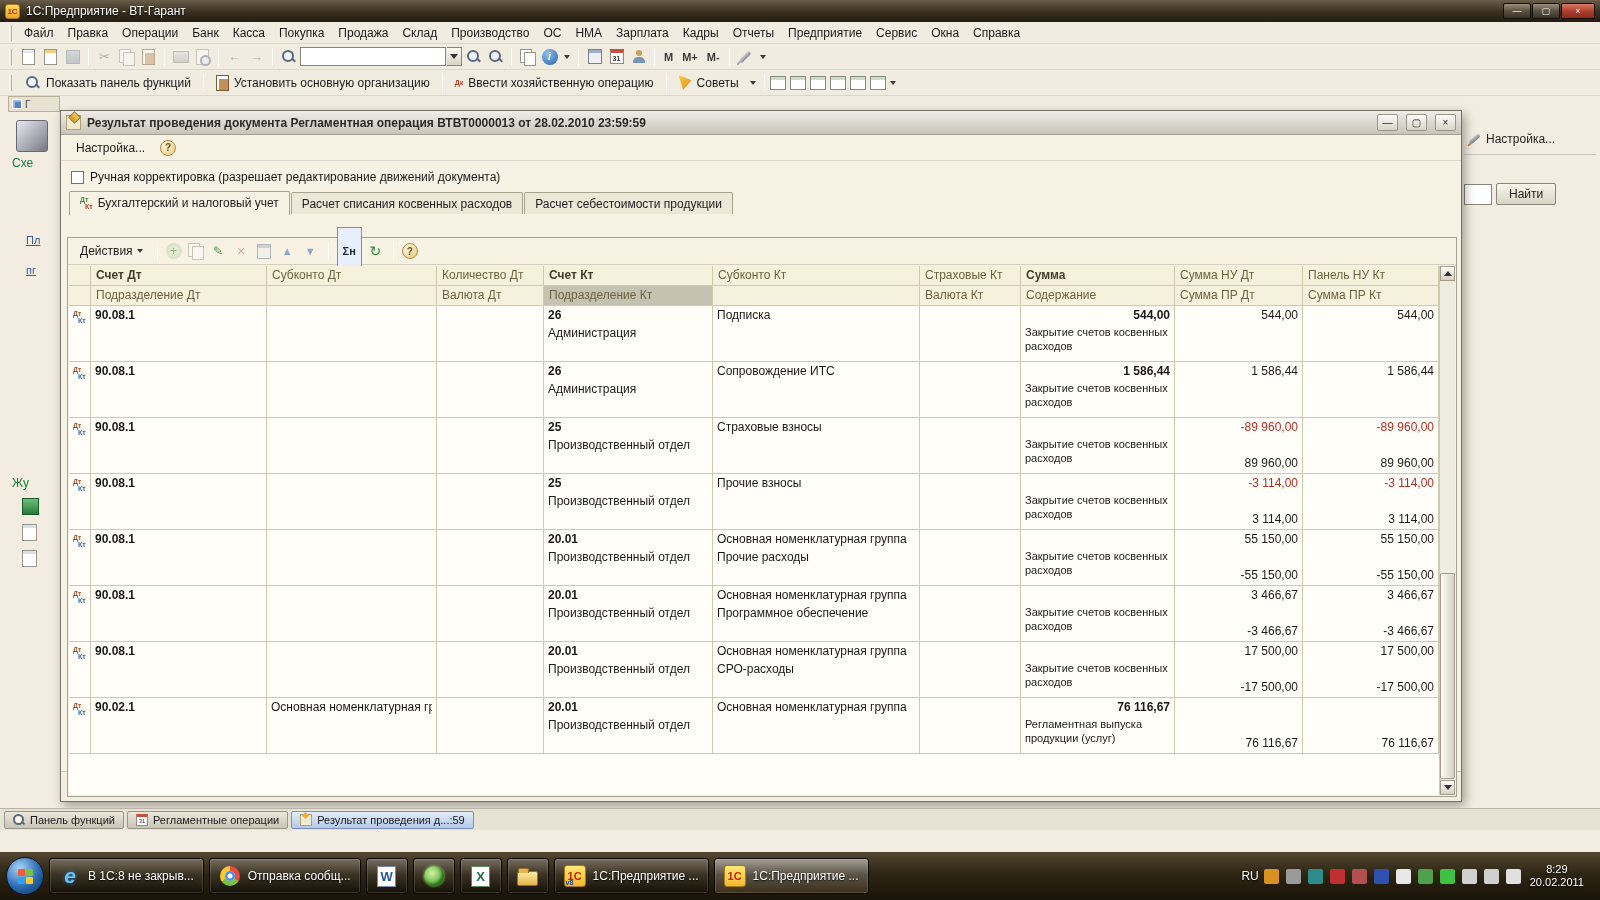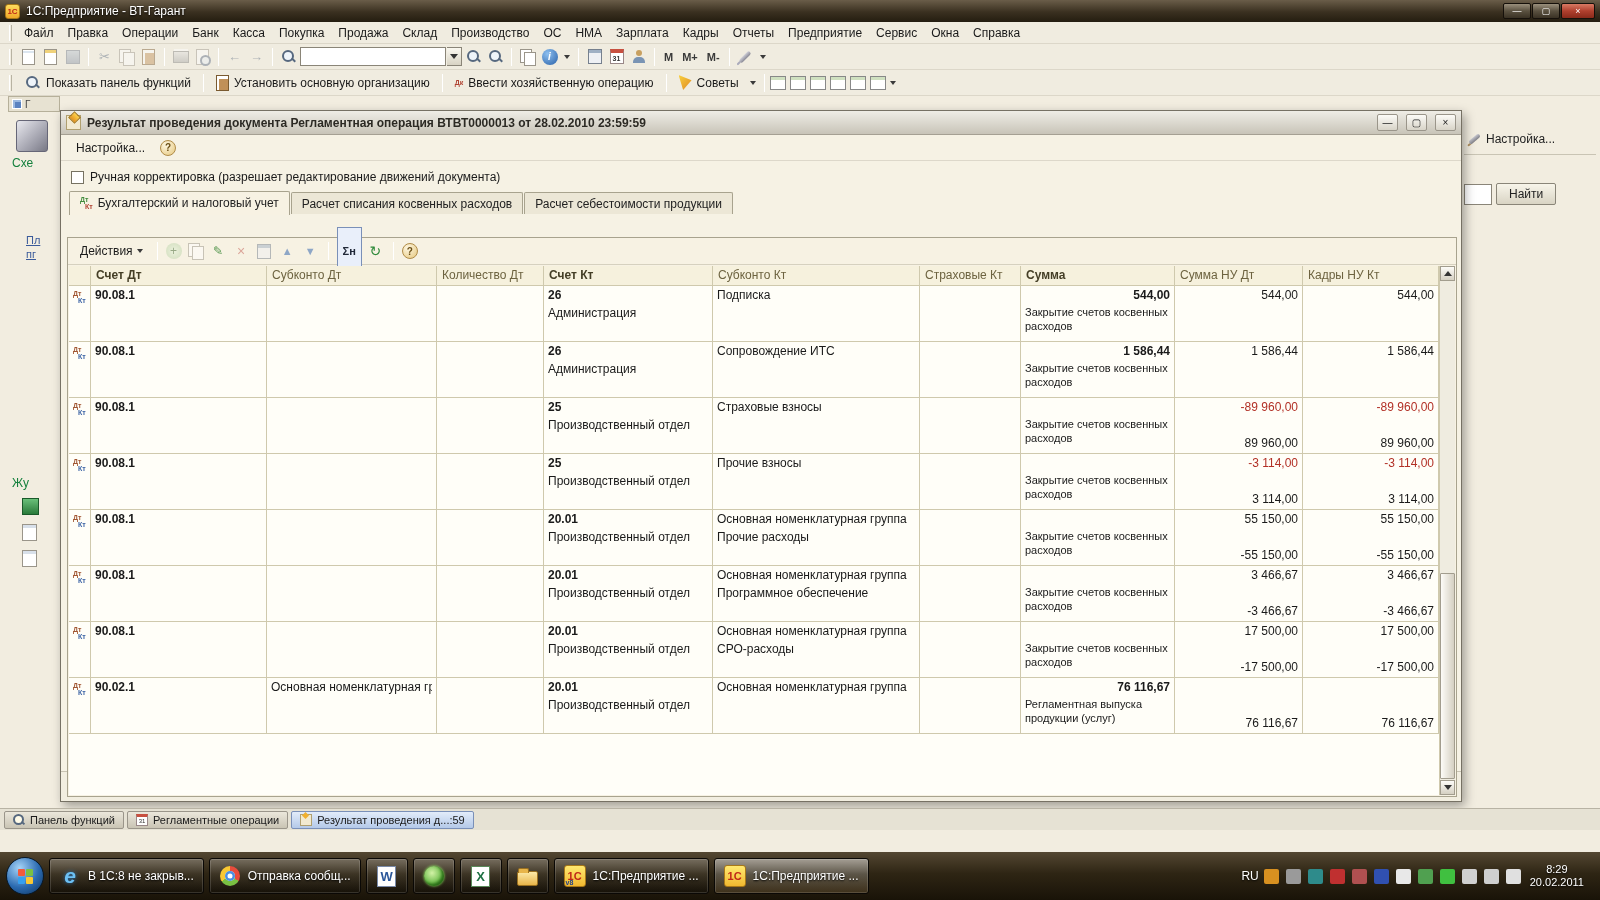--- a/index.html
+++ b/index.html
@@ -310,21 +310,21 @@
 
   <div class="mdi">
 
     <div class="bgl-toptab">
       <span class="bgl-tabico"></span>
       <span>Г</span>
     </div>
     <div class="bgl-safe"></div>
     <div class="bg-frag" style="left:12px;top:60px">Схе</div>
     <a class="bgl-link" style="left:26px;top:138px">Пл</a>
-    <a class="bgl-link" style="left:26px;top:152px">пг</a>
+    <a class="bgl-link" style="left:26px;top:168px">пг</a>
     <div class="bg-frag" style="left:12px;top:380px">Жу</div>
     <div class="bgl-green"></div>
     <div class="bgl-doc" style="left:22px;top:428px"></div>
     <div class="bgl-doc" style="left:22px;top:454px"></div>
 
     <div class="bgr-settings">
       <span class="bgr-hammer"></span>
       <span>Настройка...</span>
     </div>
     <div class="bgr-line"></div>
@@ -393,21 +393,33 @@
           <div class="trow">
             <div class="hcell"></div>
             <div class="hcell hb">Счет Дт</div>
             <div class="hcell">Субконто Дт</div>
             <div class="hcell">Количество Дт</div>
             <div class="hcell hb">Счет Кт</div>
             <div class="hcell">Субконто Кт</div>
             <div class="hcell">Страховые Кт</div>
             <div class="hcell hb">Сумма</div>
             <div class="hcell">Сумма НУ Дт</div>
-            <div class="hcell">Кадры НУ Кт</div>
+            <div class="hcell">Панель НУ Кт</div>
+          </div>
+          <div class="trow">
+            <div class="hcell"></div>
+            <div class="hcell">Подразделение Дт</div>
+            <div class="hcell"></div>
+            <div class="hcell">Валюта Дт</div>
+            <div class="hcell hsel">Подразделение Кт</div>
+            <div class="hcell"></div>
+            <div class="hcell">Валюта Кт</div>
+            <div class="hcell">Содержание</div>
+            <div class="hcell">Сумма ПР Дт</div>
+            <div class="hcell">Сумма ПР Кт</div>
           </div>
           <div id="rows-host">
               <div class="trow drow">
     <div class="dcell" style="padding-top:4px">
       <span class="dtkt">
                     <span class="d">Дт</span>
                     <span class="k">Кт</span>
                   </span>
     </div>
     <div class="dcell">

